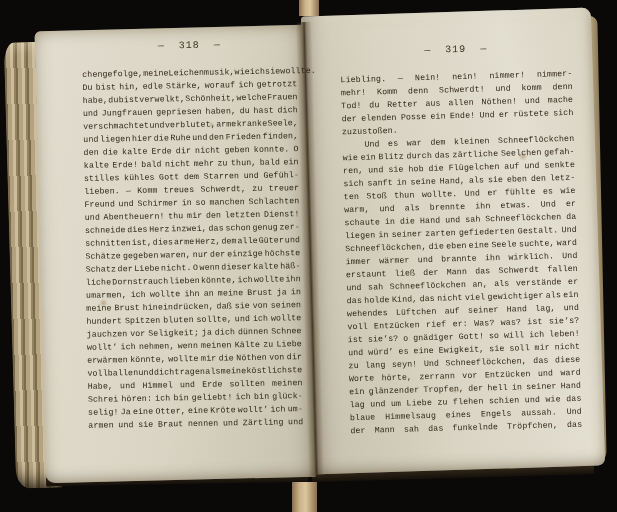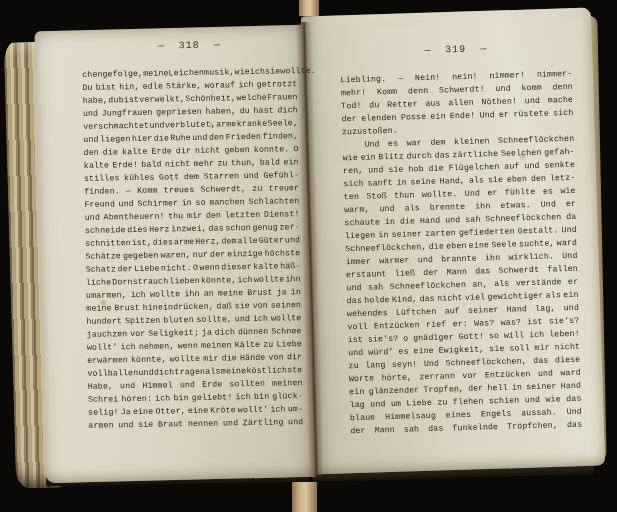--- a/index.html
+++ b/index.html
@@ -199,21 +199,21 @@
         <div class="tline">
           <span>stilles</span>
           <span>kühles</span>
           <span>Gott</span>
           <span>dem</span>
           <span>Starren</span>
           <span>und</span>
           <span>Gefühl-</span>
         </div>
         <div class="tline">
-          <span>finden.</span>
+          <span>lieben.</span>
           <span>—</span>
           <span>Komm</span>
           <span>treues</span>
           <span>Schwerdt,</span>
           <span>zu</span>
           <span>treuer</span>
         </div>
         <div class="tline">
           <span>Freund</span>
           <span>und</span>
@@ -329,21 +329,21 @@
           <span>Kälte</span>
           <span>zu</span>
           <span>Liebe</span>
         </div>
         <div class="tline">
           <span>erwärmen</span>
           <span>könnte,</span>
           <span>wollte</span>
           <span>mir</span>
           <span>die</span>
-          <span>Hände</span>
+          <span>Nöthen</span>
           <span>von</span>
           <span>dir</span>
         </div>
         <div class="tline">
           <span>vollballen</span>
           <span>und</span>
           <span>dich</span>
           <span>tragen</span>
           <span>als</span>
           <span>meine</span>

